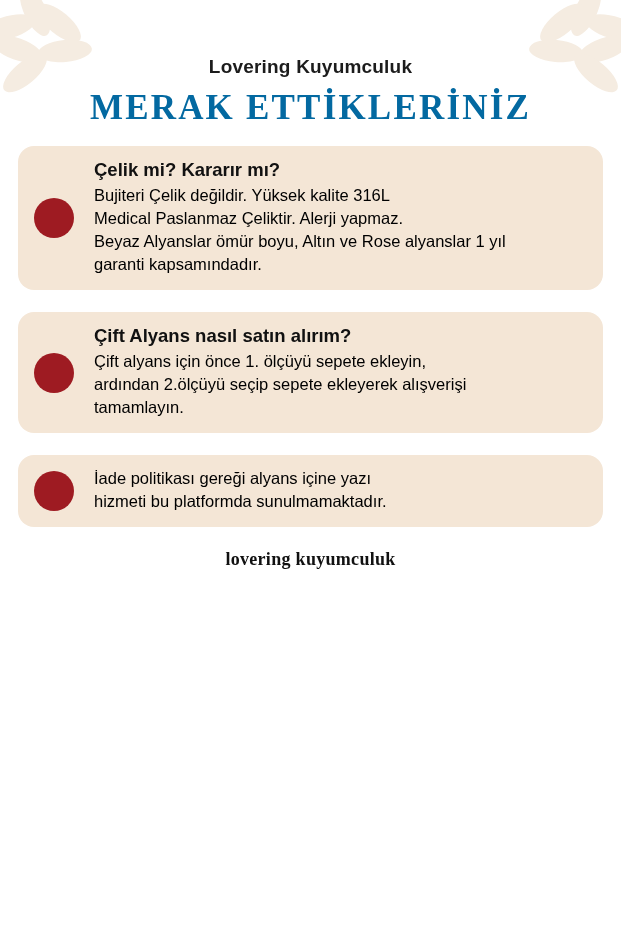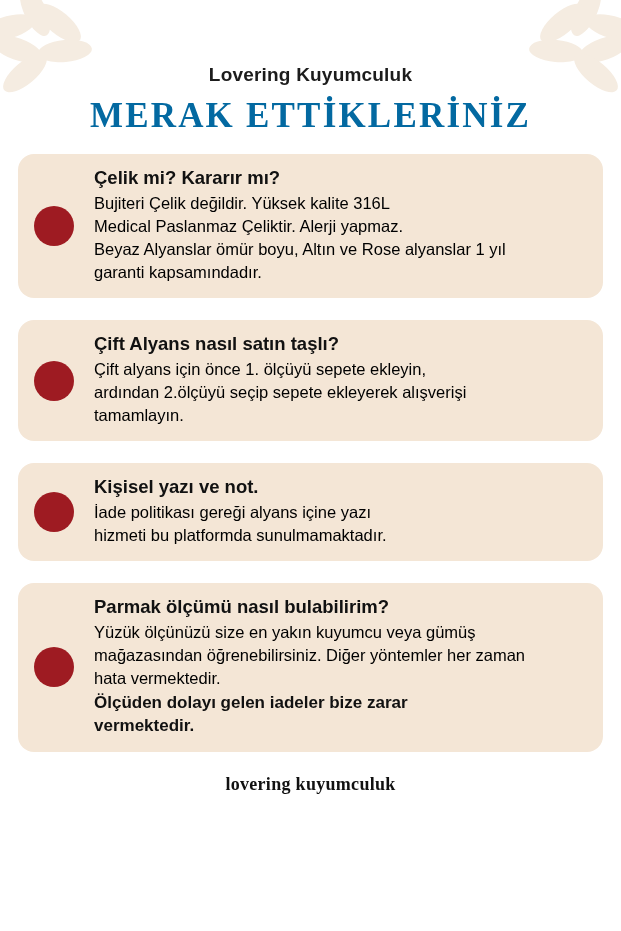--- a/index.html
+++ b/index.html
@@ -31,21 +31,21 @@
     height: 22px;
     border-radius: 50%;
     background: #f5ece1;
   }
 
   .page {
     position: relative;
     width: 621px;
     height: 931px;
     box-sizing: border-box;
-    padding: 16px 18px;
+    padding: 8px 18px;
   }
 
   .header {
     text-align: center;
     padding-top: 48px;
   }
   .brand {
     font-family: "Liberation Sans", sans-serif;
     font-weight: bold;
     font-size: 19px;
@@ -153,40 +153,30 @@
       <p class="q-title">Çelik mi? Kararır mı?</p>
       <p class="q-body">Bujiteri Çelik değildir. Yüksek kalite 316L
 Medical Paslanmaz Çeliktir. Alerji yapmaz.
 Beyaz Alyanslar ömür boyu, Altın ve Rose alyanslar 1 yıl
 garanti kapsamındadır.</p>
     </div>
 
 
     <div class="faq-card">
       <div class="bullet"></div>
-      <p class="q-title">Çift Alyans nasıl satın taşlı?</p>
+      <p class="q-title">Çift Alyans nasıl satın alırım?</p>
       <p class="q-body">Çift alyans için önce 1. ölçüyü sepete ekleyin,
 ardından 2.ölçüyü seçip sepete ekleyerek alışverişi
 tamamlayın.</p>
     </div>
 
     <div class="faq-card">
       <div class="bullet"></div>
-      <p class="q-title">Kişisel yazı ve not.</p>
       <p class="q-body">İade politikası gereği alyans içine yazı
 hizmeti bu platformda sunulmamaktadır.</p>
     </div>
 
-    <div class="faq-card">
-      <div class="bullet"></div>
-      <p class="q-title">Parmak ölçümü nasıl bulabilirim?</p>
-      <p class="q-body">Yüzük ölçünüzü size en yakın kuyumcu veya gümüş
-mağazasından öğrenebilirsiniz. Diğer yöntemler her zaman
-hata vermektedir.</p>
-      <p class="q-body-bold">Ölçüden dolayı gelen iadeler bize zarar
-vermektedir.</p>
-    </div>
 
   </div>
 
   <div class="footer">lovering kuyumculuk</div>
 
 </div>
 
 </body></html>

